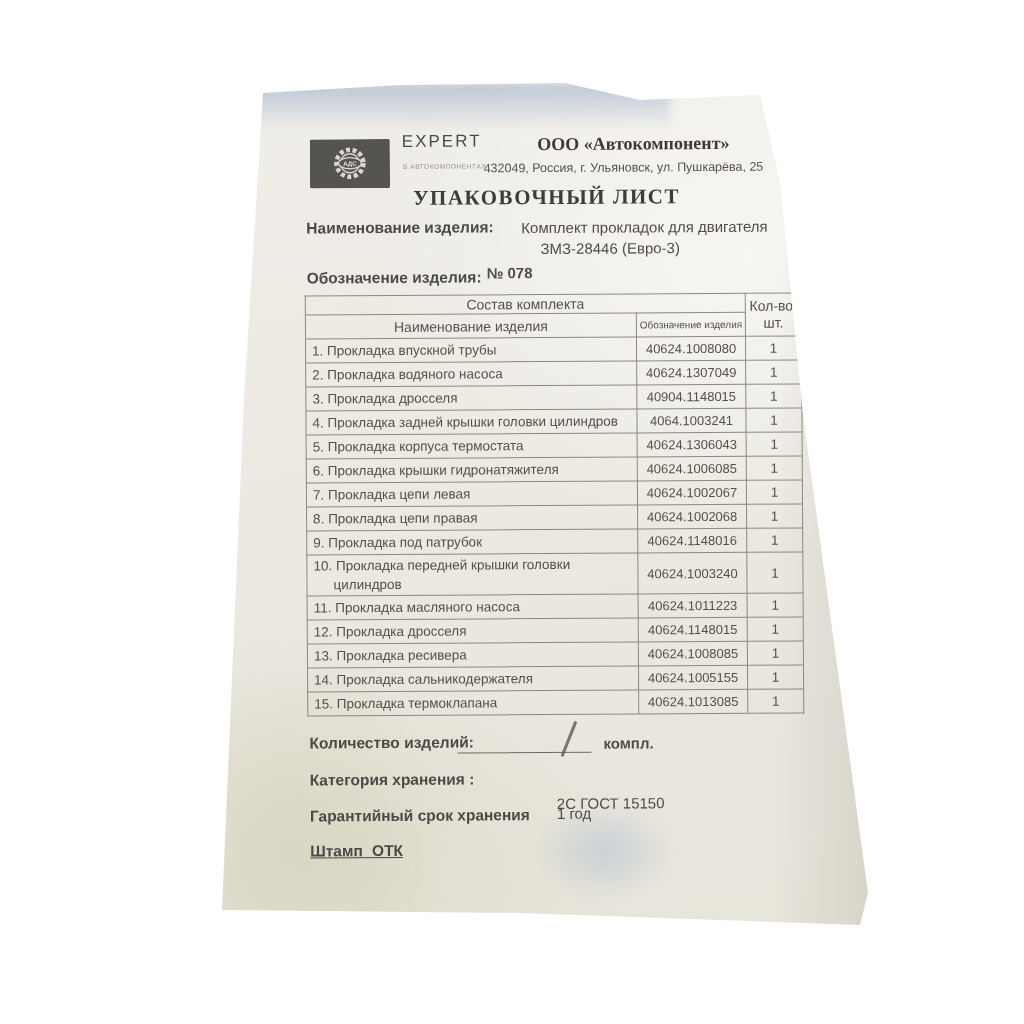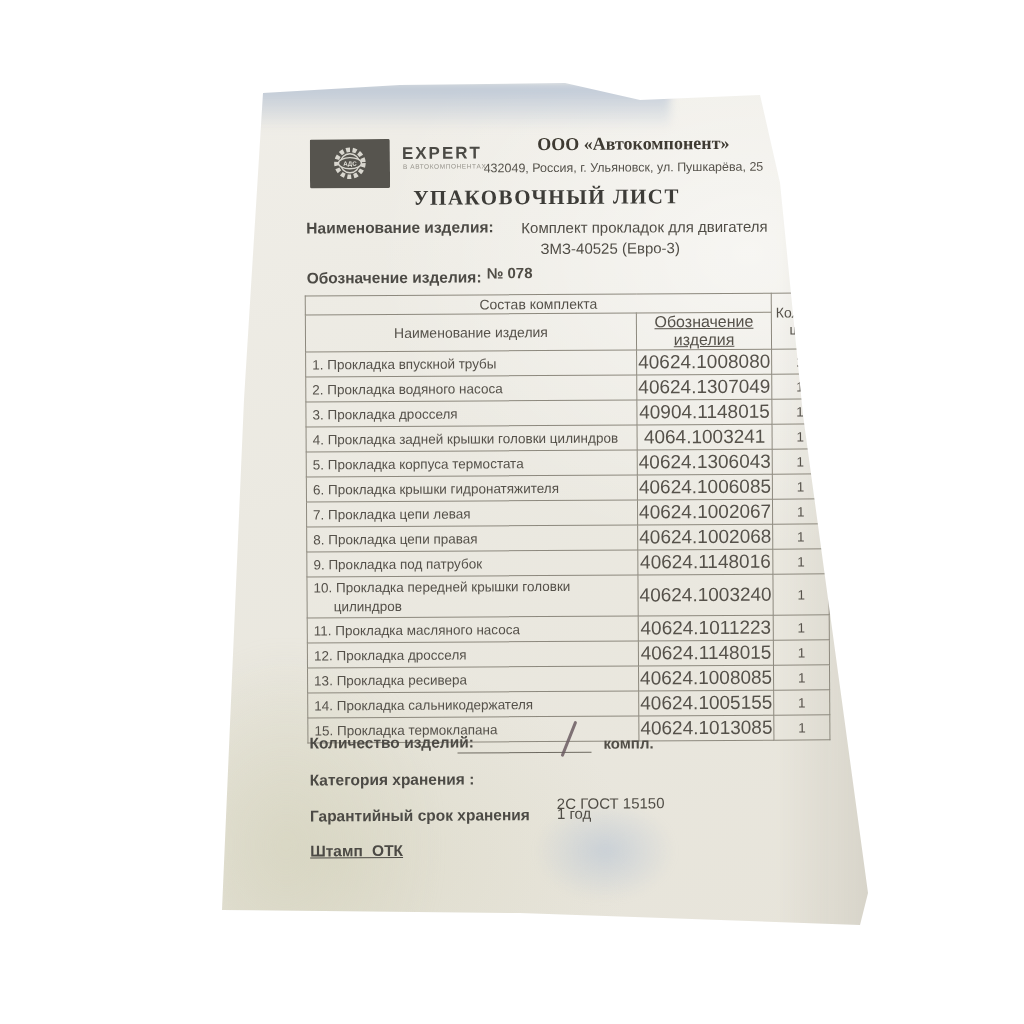--- a/index.html
+++ b/index.html
@@ -28,21 +28,21 @@
   .shade-right{left:556px;top:0;width:104px;height:848px;
     background:linear-gradient(to right, rgba(188,184,172,0), rgba(188,184,172,.40));
     filter:blur(3px);}
   .shade-bl{left:0;top:560px;width:220px;height:288px;
     background:radial-gradient(ellipse at 30% 70%, rgba(204,203,176,.35), rgba(204,203,176,0) 72%);
     filter:blur(6px);}
   .content{position:absolute;left:0;top:0;width:660px;height:848px;
     transform:rotate(-0.35deg);transform-origin:330px 420px;}
   .abs{position:absolute;white-space:nowrap;}
   .logo-box{left:92px;top:55px;width:80px;height:49px;}
-  .brand{left:184px;top:60px;font-size:17px;font-weight:bold;letter-spacing:2px;color:#4b4a45;}
+  .brand{left:184px;top:48px;font-size:17px;font-weight:normal;letter-spacing:2px;color:#4b4a45;}
   .brand-sub{left:185px;top:79px;font-size:6.5px;letter-spacing:.6px;color:#97948c;}
   .company{left:268px;top:51px;width:295px;text-align:center;
     font-family:"Liberation Serif", serif;font-weight:bold;font-size:18px;color:#3e3a32;}
   .address{left:258px;top:78px;width:295px;text-align:center;font-size:12.5px;color:#55524b;}
   .doc-title{left:195px;top:102px;width:262px;text-align:center;
     font-family:"Liberation Serif", serif;font-weight:bold;font-size:21px;letter-spacing:1.5px;color:#3d3c38;}
   .lbl{font-weight:bold;font-size:15.5px;color:#4c4a45;}
   .val{font-size:15px;color:#504d46;}
   .f-name-lbl{left:88px;top:135px;}
   .f-name-v1{left:303px;top:136px;}
@@ -51,26 +51,26 @@
   .f-code-v{left:268px;top:181px;font-weight:bold;}
   table.parts{position:absolute;left:86px;top:211px;border-collapse:collapse;
     table-layout:fixed;}
   table.parts td{border:1px solid #8d897e;color:#55514a;overflow:hidden;}
   td.c-name{width:300px;}
   td.c-code{width:106px;text-align:center;}
   td.c-qty{width:53px;text-align:center;}
   tr.hdr-a td{height:18px;font-size:14px;text-align:center;padding:0;}
   tr.hdr-b td{height:23px;text-align:center;padding:0;}
   td.h-name{font-size:14px;}
-  td.h-code{font-size:16px;font-stretch:condensed;text-decoration:underline;}
+  td.h-code{font-size:10px;font-stretch:condensed;}
   td.h-qty{font-size:12.5px;line-height:1.2;padding:2px 2px;}
   tr.part-row td{font-size:13.5px;}
   tr.part-row td.c-name{padding:1px 4px 1px 26px;text-indent:-20px;
     white-space:normal;line-height:19px;height:21px;}
-  tr.part-row td.c-code{font-size:19px;text-align:center;}
+  tr.part-row td.c-code{font-size:13px;text-align:center;}
   .qty-line{left:236px;top:647px;width:134px;height:22px;border-bottom:1.2px solid #6e6a61;}
   .hand-slash{left:346px;top:637px;width:3px;height:38px;background:#6b5c62;
     border-radius:2px;transform:rotate(22deg);opacity:.85;}
   .f-qty-lbl{left:88px;top:650px;}
   .f-qty-units{left:382px;top:652px;font-weight:bold;}
   .f-stor-lbl{left:88px;top:687px;}
   .f-stor-v{left:335px;top:712px;}
   .f-warr-lbl{left:88px;top:723px;}
   .f-warr-v{left:335px;top:722px;}
   .f-stamp-lbl{left:88px;top:758px;word-spacing:5px;text-decoration:underline;}
@@ -97,21 +97,21 @@
     </div>
     <div class="abs brand">EXPERT</div>
     <div class="abs brand-sub">В АВТОКОМПОНЕНТАХ</div>
     <div class="abs company">ООО «Автокомпонент»</div>
     <div class="abs address">432049, Россия, г. Ульяновск, ул. Пушкарёва, 25</div>
 
     <div class="abs doc-title">УПАКОВОЧНЫЙ ЛИСТ</div>
 
     <div class="abs lbl f-name-lbl">Наименование изделия:</div>
     <div class="abs val f-name-v1">Комплект прокладок для двигателя</div>
-    <div class="abs val f-name-v2">ЗМЗ-40525 (Евро-3)</div>
+    <div class="abs val f-name-v2">ЗМЗ-28446 (Евро-3)</div>
     <div class="abs lbl f-code-lbl">Обозначение изделия:</div>
     <div class="abs val f-code-v">№ 078</div>
 
     <table class="parts">
       <tbody>
         <tr class="hdr-a">
           <td colspan="2">Состав комплекта</td>
           <td class="c-qty h-qty" rowspan="2">Кол-во, шт.</td>
         </tr>
         <tr class="hdr-b">

